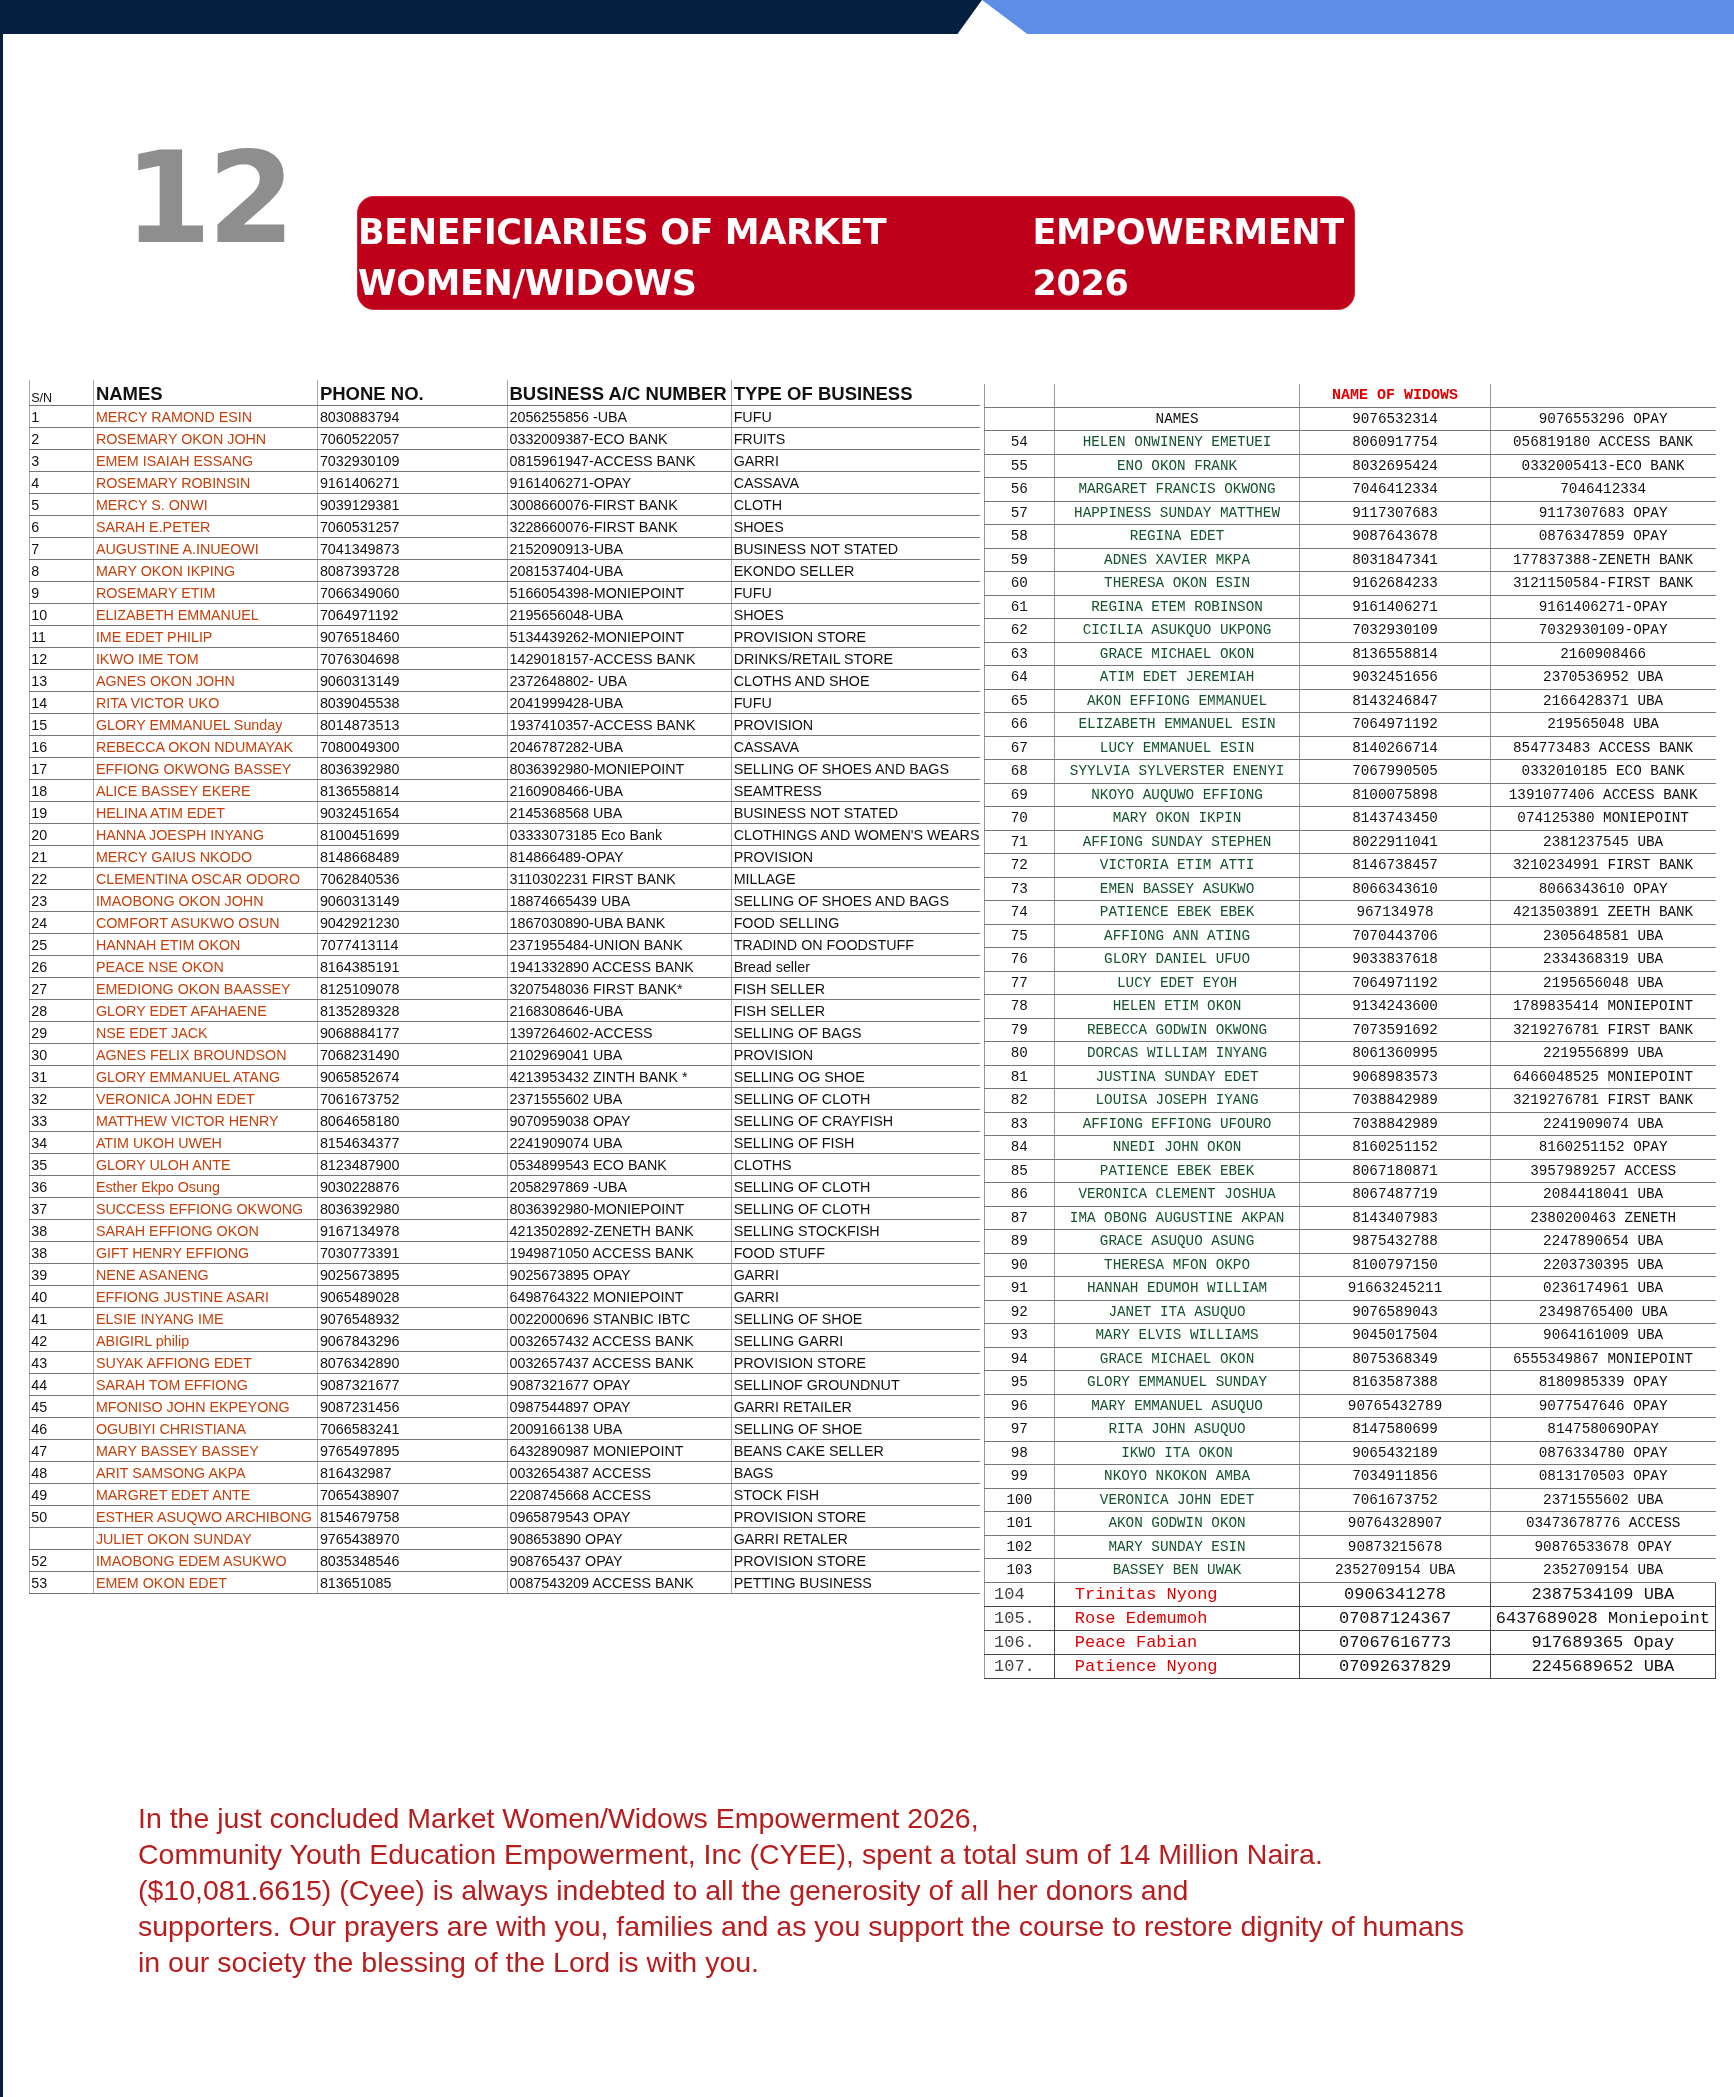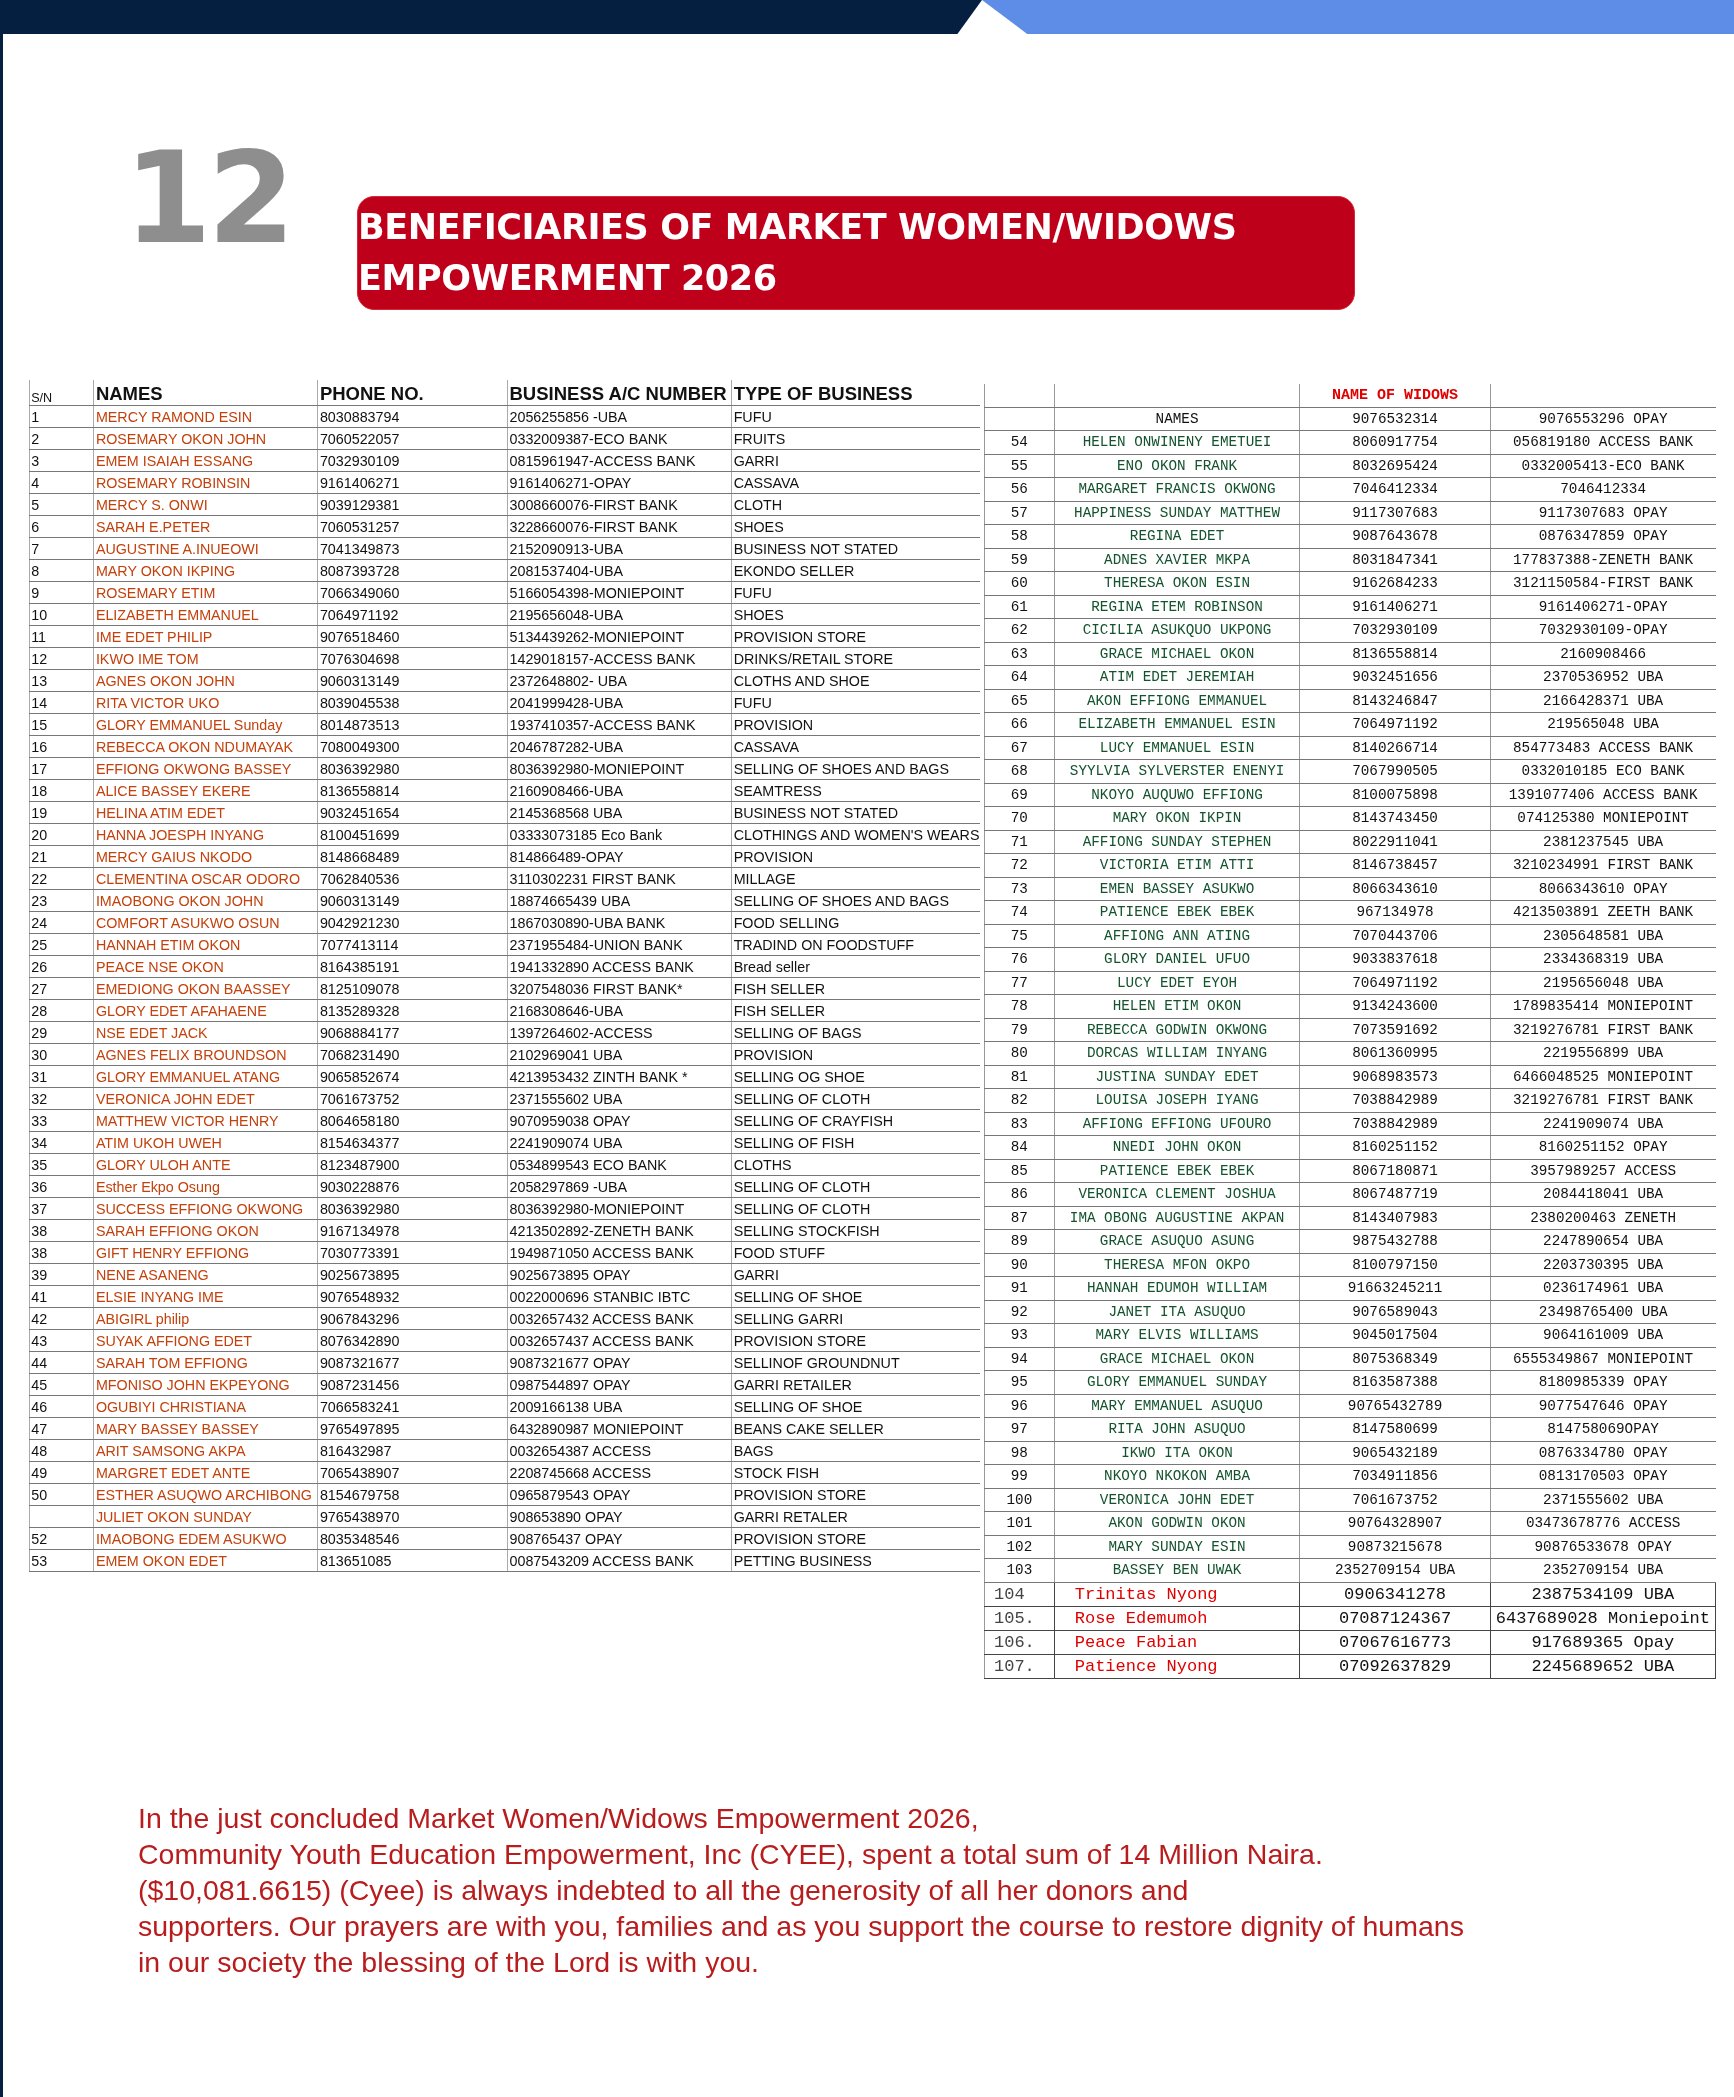--- a/index.html
+++ b/index.html
@@ -12,21 +12,21 @@
   .top-dark { position: absolute; left: 0; top: 0; width: 982px; height: 34px; background: #051f40;
     clip-path: polygon(0 0, 100% 0, 97.5% 100%, 0 100%); }
   .top-blue { position: absolute; left: 982px; top: 0; width: 753px; height: 34px; background: #5e8de8;
     clip-path: polygon(0 0, 100% 0, 100% 100%, 6% 100%); }
 
   .page-number { position: absolute; left: 124px; top: 136px; font-size: 126px; font-weight: bold;
     color: #8e8e8e; font-family: "DejaVu Sans", sans-serif; letter-spacing: -4.2px; line-height: 1; }
 
   .title-banner { position: absolute; left: 357px; top: 196px; width: 998px; height: 114px;
     background: #be001b; border-radius: 17px; border: 1.7px solid #d6283a; box-sizing: border-box;
-    display: flex; flex-direction: column; align-items: flex-start; justify-content: center; }
+    display: flex; align-items: flex-end; justify-content: center; }
   .title-banner span { color: #fff; font-weight: bold; font-size: 35px; line-height: 51px;
     font-family: "DejaVu Sans", sans-serif; letter-spacing: -0.4px; }
 
   
   table { border-collapse: collapse; position: absolute; }
   .tbl-left { left: 28.5px; top: 380px; width: 951px; font-family: "Liberation Sans Narrow", "Liberation Sans", sans-serif; }
   .tbl-left td, .tbl-left th { height: 21px; padding: 0 0 0 1.7px; font-size: 14.3px; text-align: left;
     border-bottom: 0.8px solid #777; border-left: 0.4px solid #aaa; white-space: nowrap; overflow: hidden;
     font-weight: normal; transform-origin: left; }
   .tbl-left th { font-weight: bold; font-size: 18.5px; height: 25px; vertical-align: bottom; }
@@ -350,20 +350,27 @@
         <td class="c-name name">GIFT HENRY EFFIONG</td>
         <td class="c-phone">7030773391</td>
         <td class="c-acct">1949871050 ACCESS BANK</td>
         <td class="c-type">FOOD STUFF</td>
       </tr>
       <tr>
         <td class="c-sn">39</td>
         <td class="c-name name">NENE ASANENG</td>
         <td class="c-phone">9025673895</td>
         <td class="c-acct">9025673895 OPAY</td>
+        <td class="c-type">GARRI</td>
+      </tr>
+      <tr>
+        <td class="c-sn">40</td>
+        <td class="c-name name">EFFIONG JUSTINE ASARI</td>
+        <td class="c-phone">9065489028</td>
+        <td class="c-acct">6498764322 MONIEPOINT</td>
         <td class="c-type">GARRI</td>
       </tr>
       <tr>
         <td class="c-sn">41</td>
         <td class="c-name name">ELSIE INYANG IME</td>
         <td class="c-phone">9076548932</td>
         <td class="c-acct">0022000696 STANBIC IBTC</td>
         <td class="c-type">SELLING OF SHOE</td>
       </tr>
       <tr>

